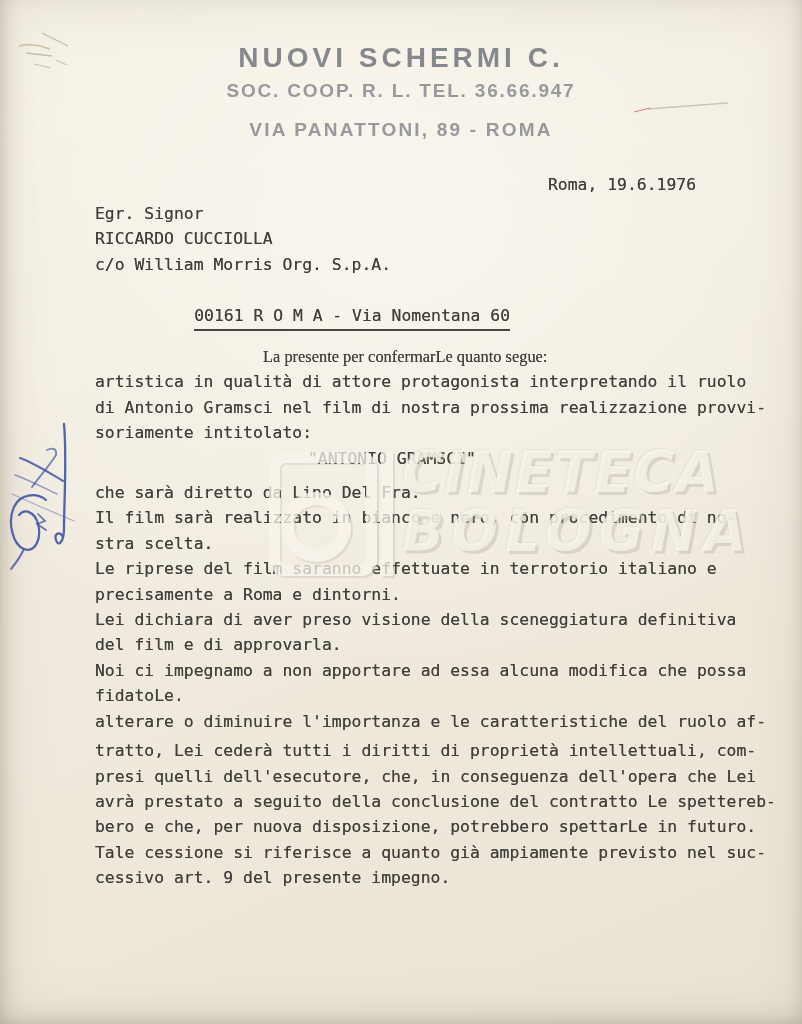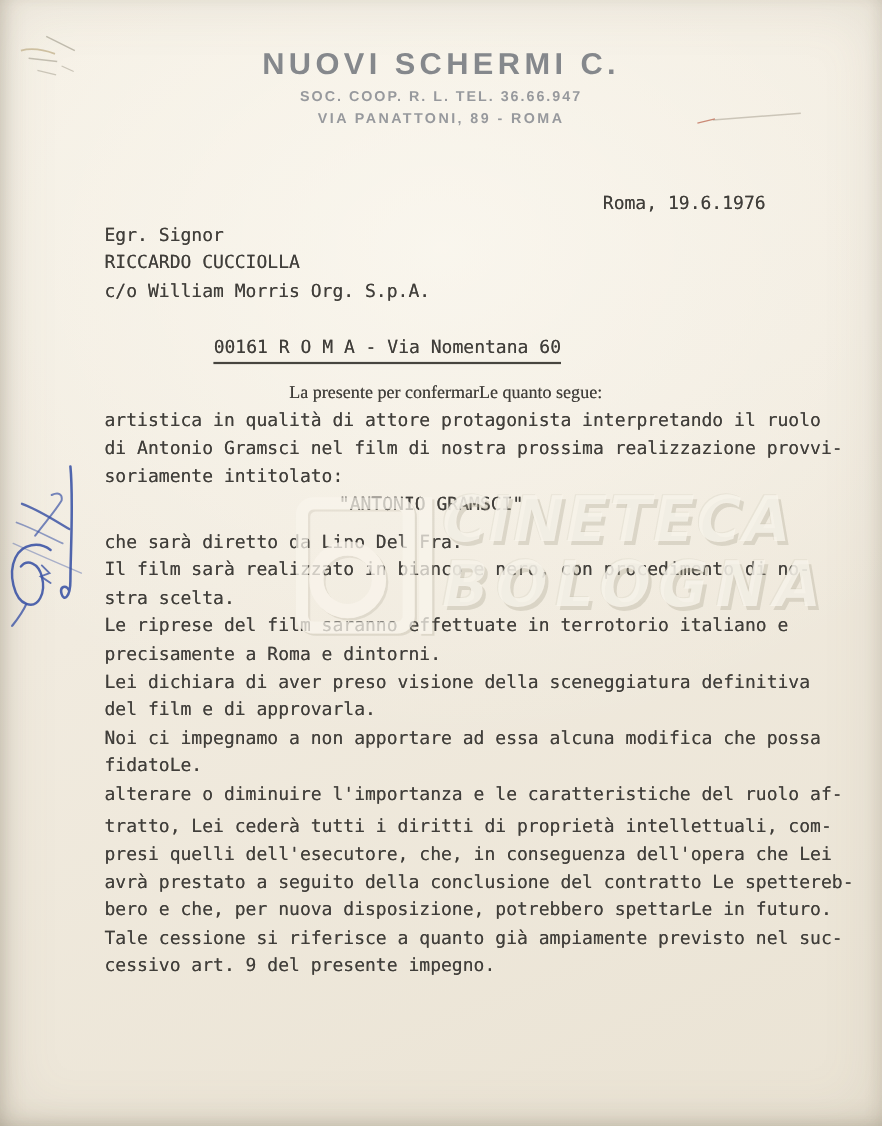--- a/index.html
+++ b/index.html
@@ -16,22 +16,22 @@
       inset 14px 0 22px -14px rgba(100,90,70,0.30),
       inset -10px 0 18px -12px rgba(100,90,70,0.18),
       inset 0 -14px 24px -14px rgba(100,90,70,0.28);
     font-family:"DejaVu Sans Mono", monospace;
   }
   
   .letterhead{position:absolute;left:0;top:42px;width:100%;text-align:center;
     font-family:"Liberation Sans", sans-serif;}
   .lh-company{font-size:28px;font-weight:bold;letter-spacing:4px;color:#85888c;
     transform:scaleY(0.98);}
-  .lh-sub{font-size:13px;font-weight:600;letter-spacing:1.8px;color:#97999d;margin-top:6px;}
-  .lh-sub2{margin-top:5px;letter-spacing:2.2px;}
+  .lh-sub{font-size:19px;font-weight:600;letter-spacing:1.8px;color:#97999d;margin-top:6px;}
+  .lh-sub2{margin-top:17px;letter-spacing:2.2px;}
   
   .tw{color:#403e3a;font-size:16.4px;line-height:25.4px;
       text-shadow:0 0 0.6px rgba(64,62,58,0.75);}
   .date-line{position:absolute;left:548px;top:172px;}
   .recipient{position:absolute;left:95px;top:201px;}
   .addr-underline{display:inline-block;border-bottom:2px solid #47453f;padding-bottom:1px;margin-left:40px;}
   .body-block{position:absolute;left:95px;top:344px;width:690px;z-index:2;}
   .intro-line{padding-left:168px;font-family:Liberation Serif, serif;}
   .film-title{padding-left:213px;margin-bottom:9px;}
   .para2{margin-top:4px;}

